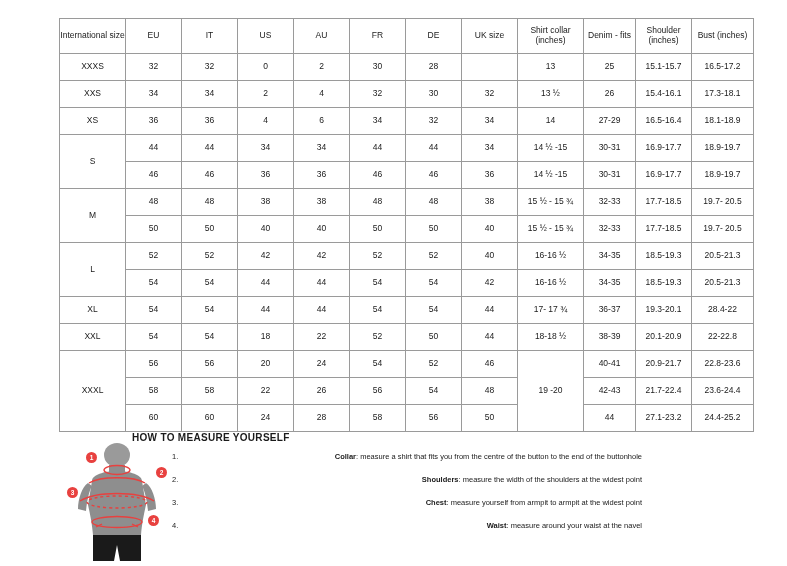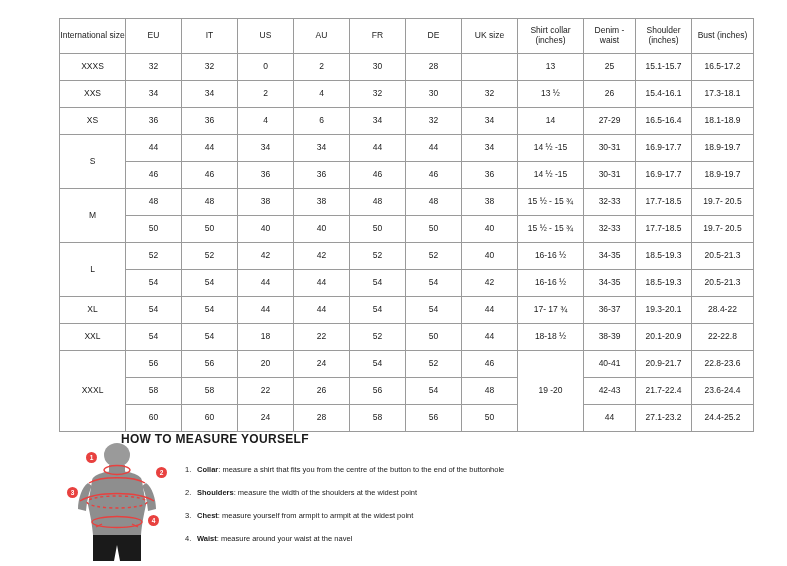--- a/index.html
+++ b/index.html
@@ -53,45 +53,46 @@
   .col-de { width: 56px; }
   .col-uk { width: 56px; }
   .col-collar { width: 66px; }
   .col-denim { width: 52px; }
   .col-shoulder { width: 56px; }
   .col-bust { width: 62px; }
 
   
   .measure-title {
     position: absolute;
-    left: 121px;
+    left: 132px;
     top: 432px;
-    font-size: 12px;
+    font-size: 10px;
     font-weight: bold;
     letter-spacing: 0.3px;
     color: #1a1a1a;
   }
   .measure-list {
     position: absolute;
     left: 168px;
     top: 448px;
     width: 470px;
   }
   .measure-list li {
     font-size: 7.5px;
     line-height: 1.35;
     margin-bottom: 13px;
     color: #1a1a1a;
   }
   .measure-list li b { font-weight: bold; }
   .measure-list {
     list-style: none;
-    margin: 17px;
+    margin: 4px;
     padding: 0;
     counter-reset: mstep;
+    text-align: right;
   }
   .measure-list li {
     position: relative;
     padding-left: 12px;
   }
   .measure-list li::before {
     counter-increment: mstep;
     content: counter(mstep) ".";
     position: absolute;
     left: 0;
@@ -147,21 +148,21 @@
       <tr>
         <th>International size</th>
         <th>EU</th>
         <th>IT</th>
         <th>US</th>
         <th>AU</th>
         <th>FR</th>
         <th>DE</th>
         <th>UK size</th>
         <th>Shirt collar (inches)</th>
-        <th>Denim - waist</th>
+        <th>Denim - fits</th>
         <th>Shoulder (inches)</th>
         <th>Bust (inches)</th>
       </tr>
     </thead>
     <tbody id="table-body">
         <tr>
           <td>XXXS</td>
           <td>32</td>
           <td>32</td>
           <td>0</td>

